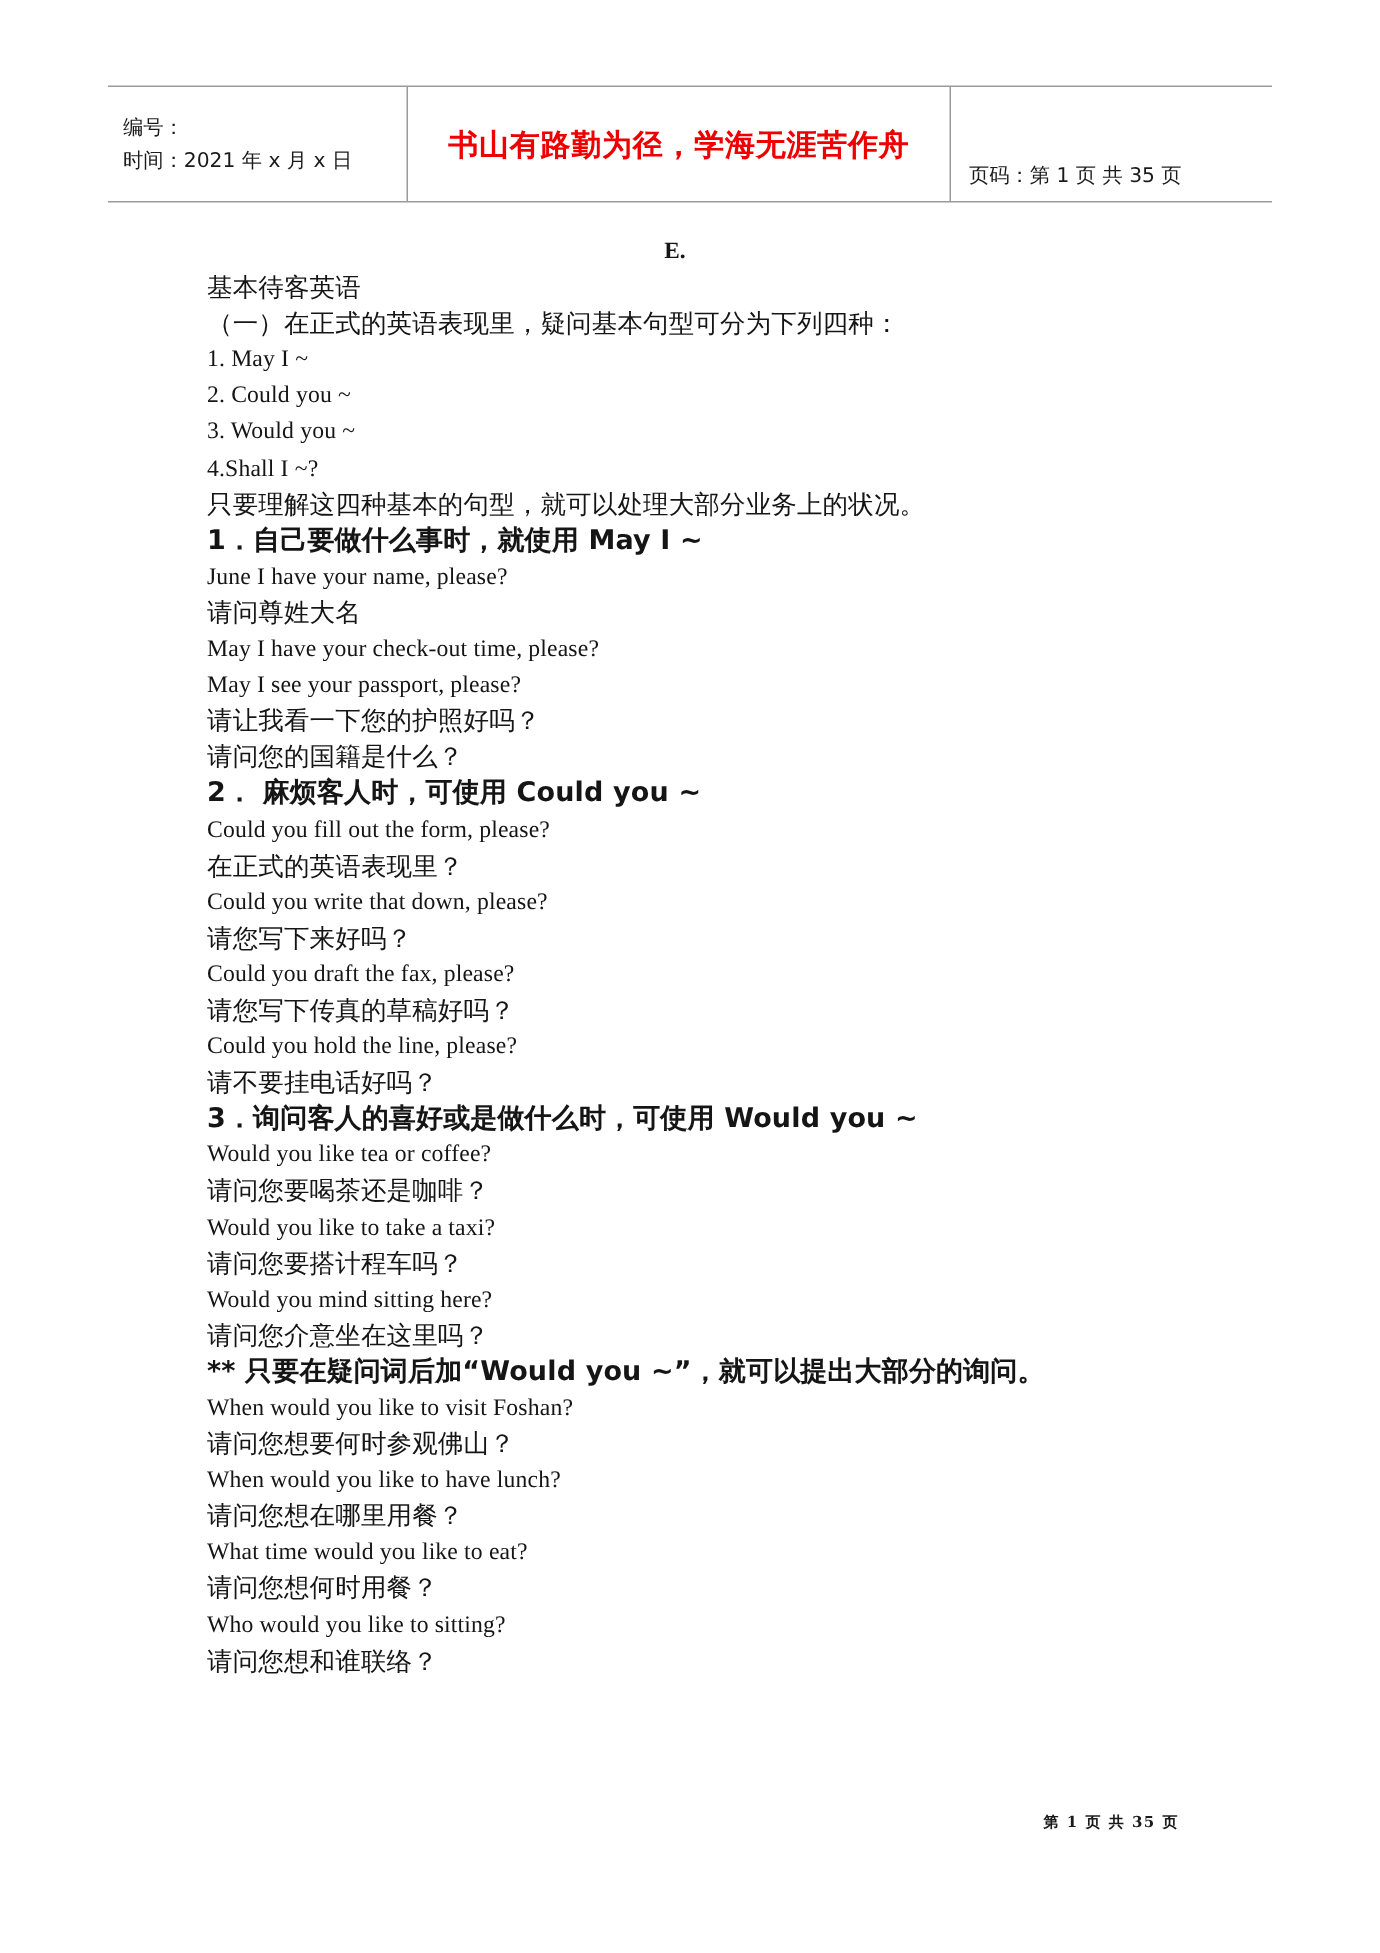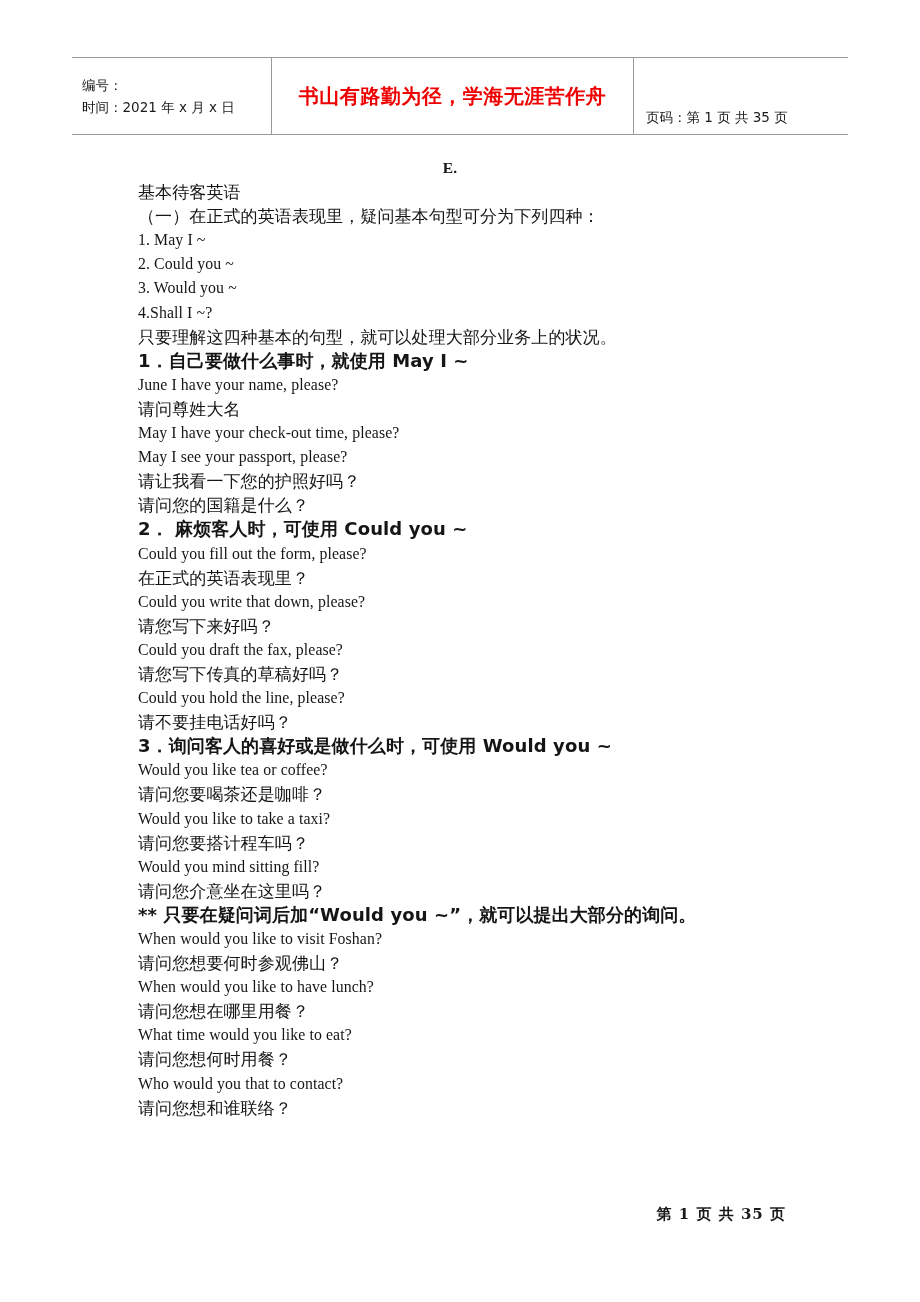--- a/index.html
+++ b/index.html
@@ -119,21 +119,21 @@
     position: absolute;
     left: 72px;
     top: 1205px;
     width: 776px;
     text-align: right;
     padding-right: 62px;
     box-sizing: border-box;
   }
   .footer-text {
     font-family: "DejaVu Serif", "Liberation Serif", serif;
-    font-size: 15px;
+    font-size: 10px;
     font-weight: 700;
     color: #1a1a1a;
     letter-spacing: 1px;
     white-space: nowrap;
   }
 </style>
 </head>
 <body>
 
 <div class="page">
@@ -179,30 +179,30 @@
         <div class="doc-line cn">请您写下来好吗？</div>
         <div class="doc-line en">Could you draft the fax, please?</div>
         <div class="doc-line cn">请您写下传真的草稿好吗？</div>
         <div class="doc-line en">Could you hold the line, please?</div>
         <div class="doc-line cn">请不要挂电话好吗？</div>
         <div class="doc-line mixed">3．询问客人的喜好或是做什么时，可使用 Would you ~</div>
         <div class="doc-line en">Would you like tea or coffee?</div>
         <div class="doc-line cn">请问您要喝茶还是咖啡？</div>
         <div class="doc-line en">Would you like to take a taxi?</div>
         <div class="doc-line cn">请问您要搭计程车吗？</div>
-        <div class="doc-line en">Would you mind sitting fill?</div>
+        <div class="doc-line en">Would you mind sitting here?</div>
         <div class="doc-line cn">请问您介意坐在这里吗？</div>
         <div class="doc-line mixed">** 只要在疑问词后加“Would you ~”，就可以提出大部分的询问。</div>
         <div class="doc-line en">When would you like to visit Foshan?</div>
         <div class="doc-line cn">请问您想要何时参观佛山？</div>
         <div class="doc-line en">When would you like to have lunch?</div>
         <div class="doc-line cn">请问您想在哪里用餐？</div>
         <div class="doc-line en">What time would you like to eat?</div>
         <div class="doc-line cn">请问您想何时用餐？</div>
-        <div class="doc-line en">Who would you that to contact?</div>
+        <div class="doc-line en">Who would you like to sitting?</div>
         <div class="doc-line cn">请问您想和谁联络？</div>
       </div>
   </div>
 
   <div class="footer">
     <span class="footer-text">第 1 页 共 35 页</span>
   </div>
 
 </div>
 

